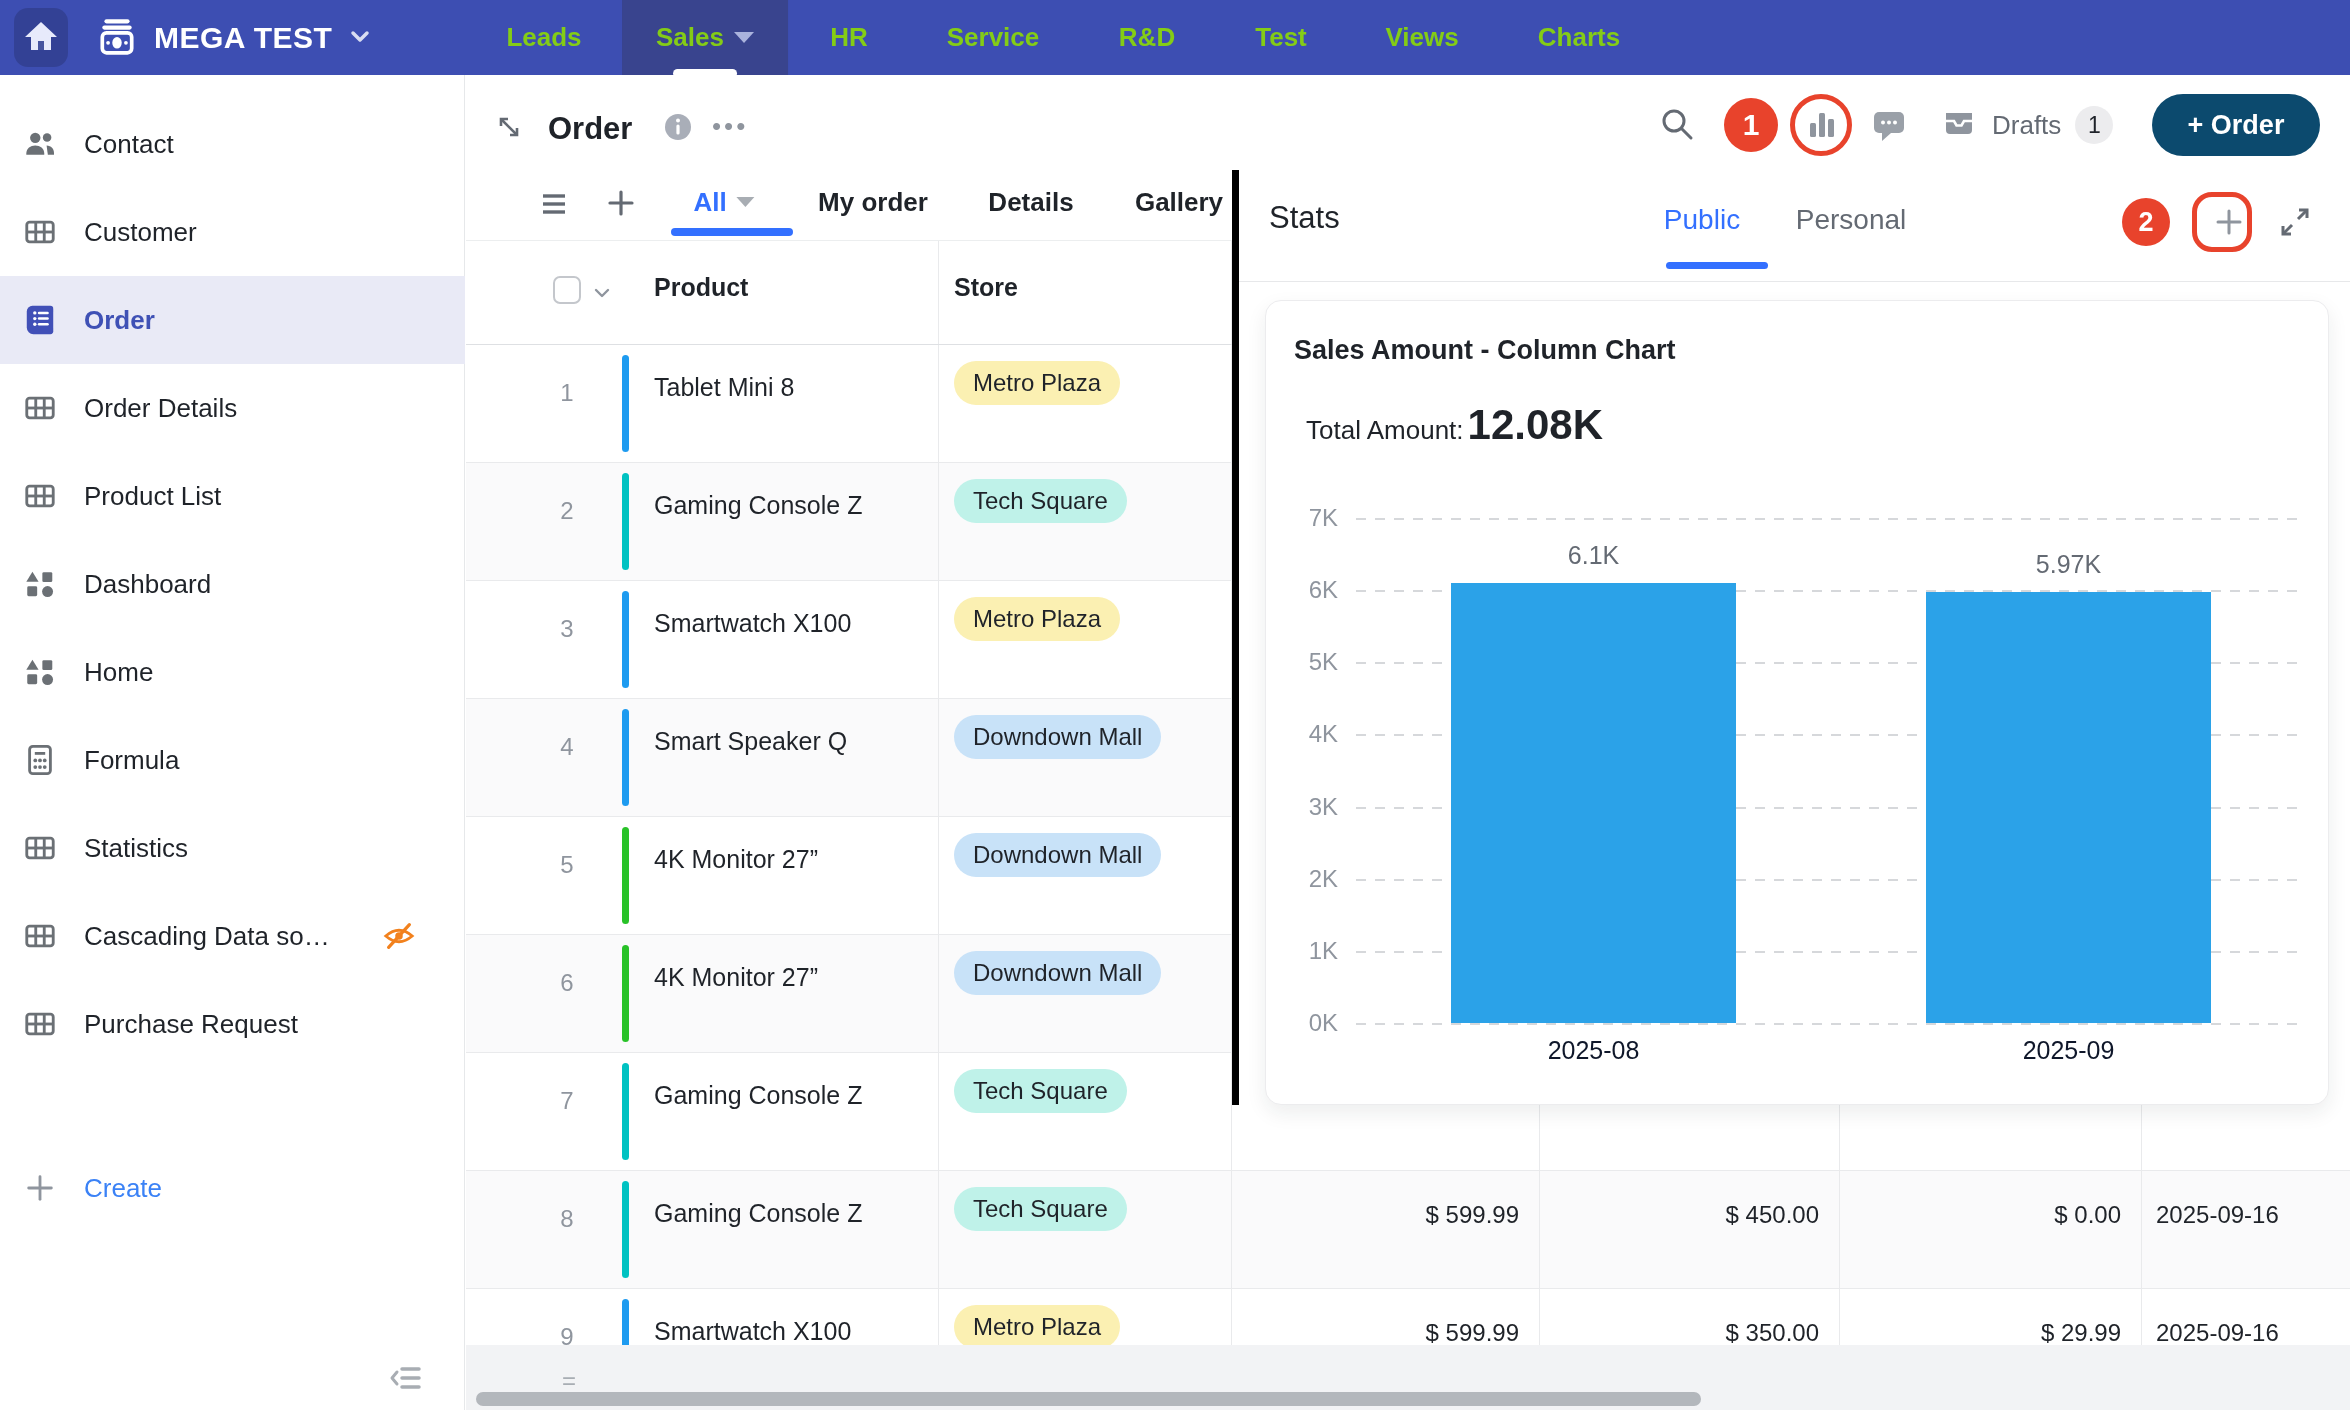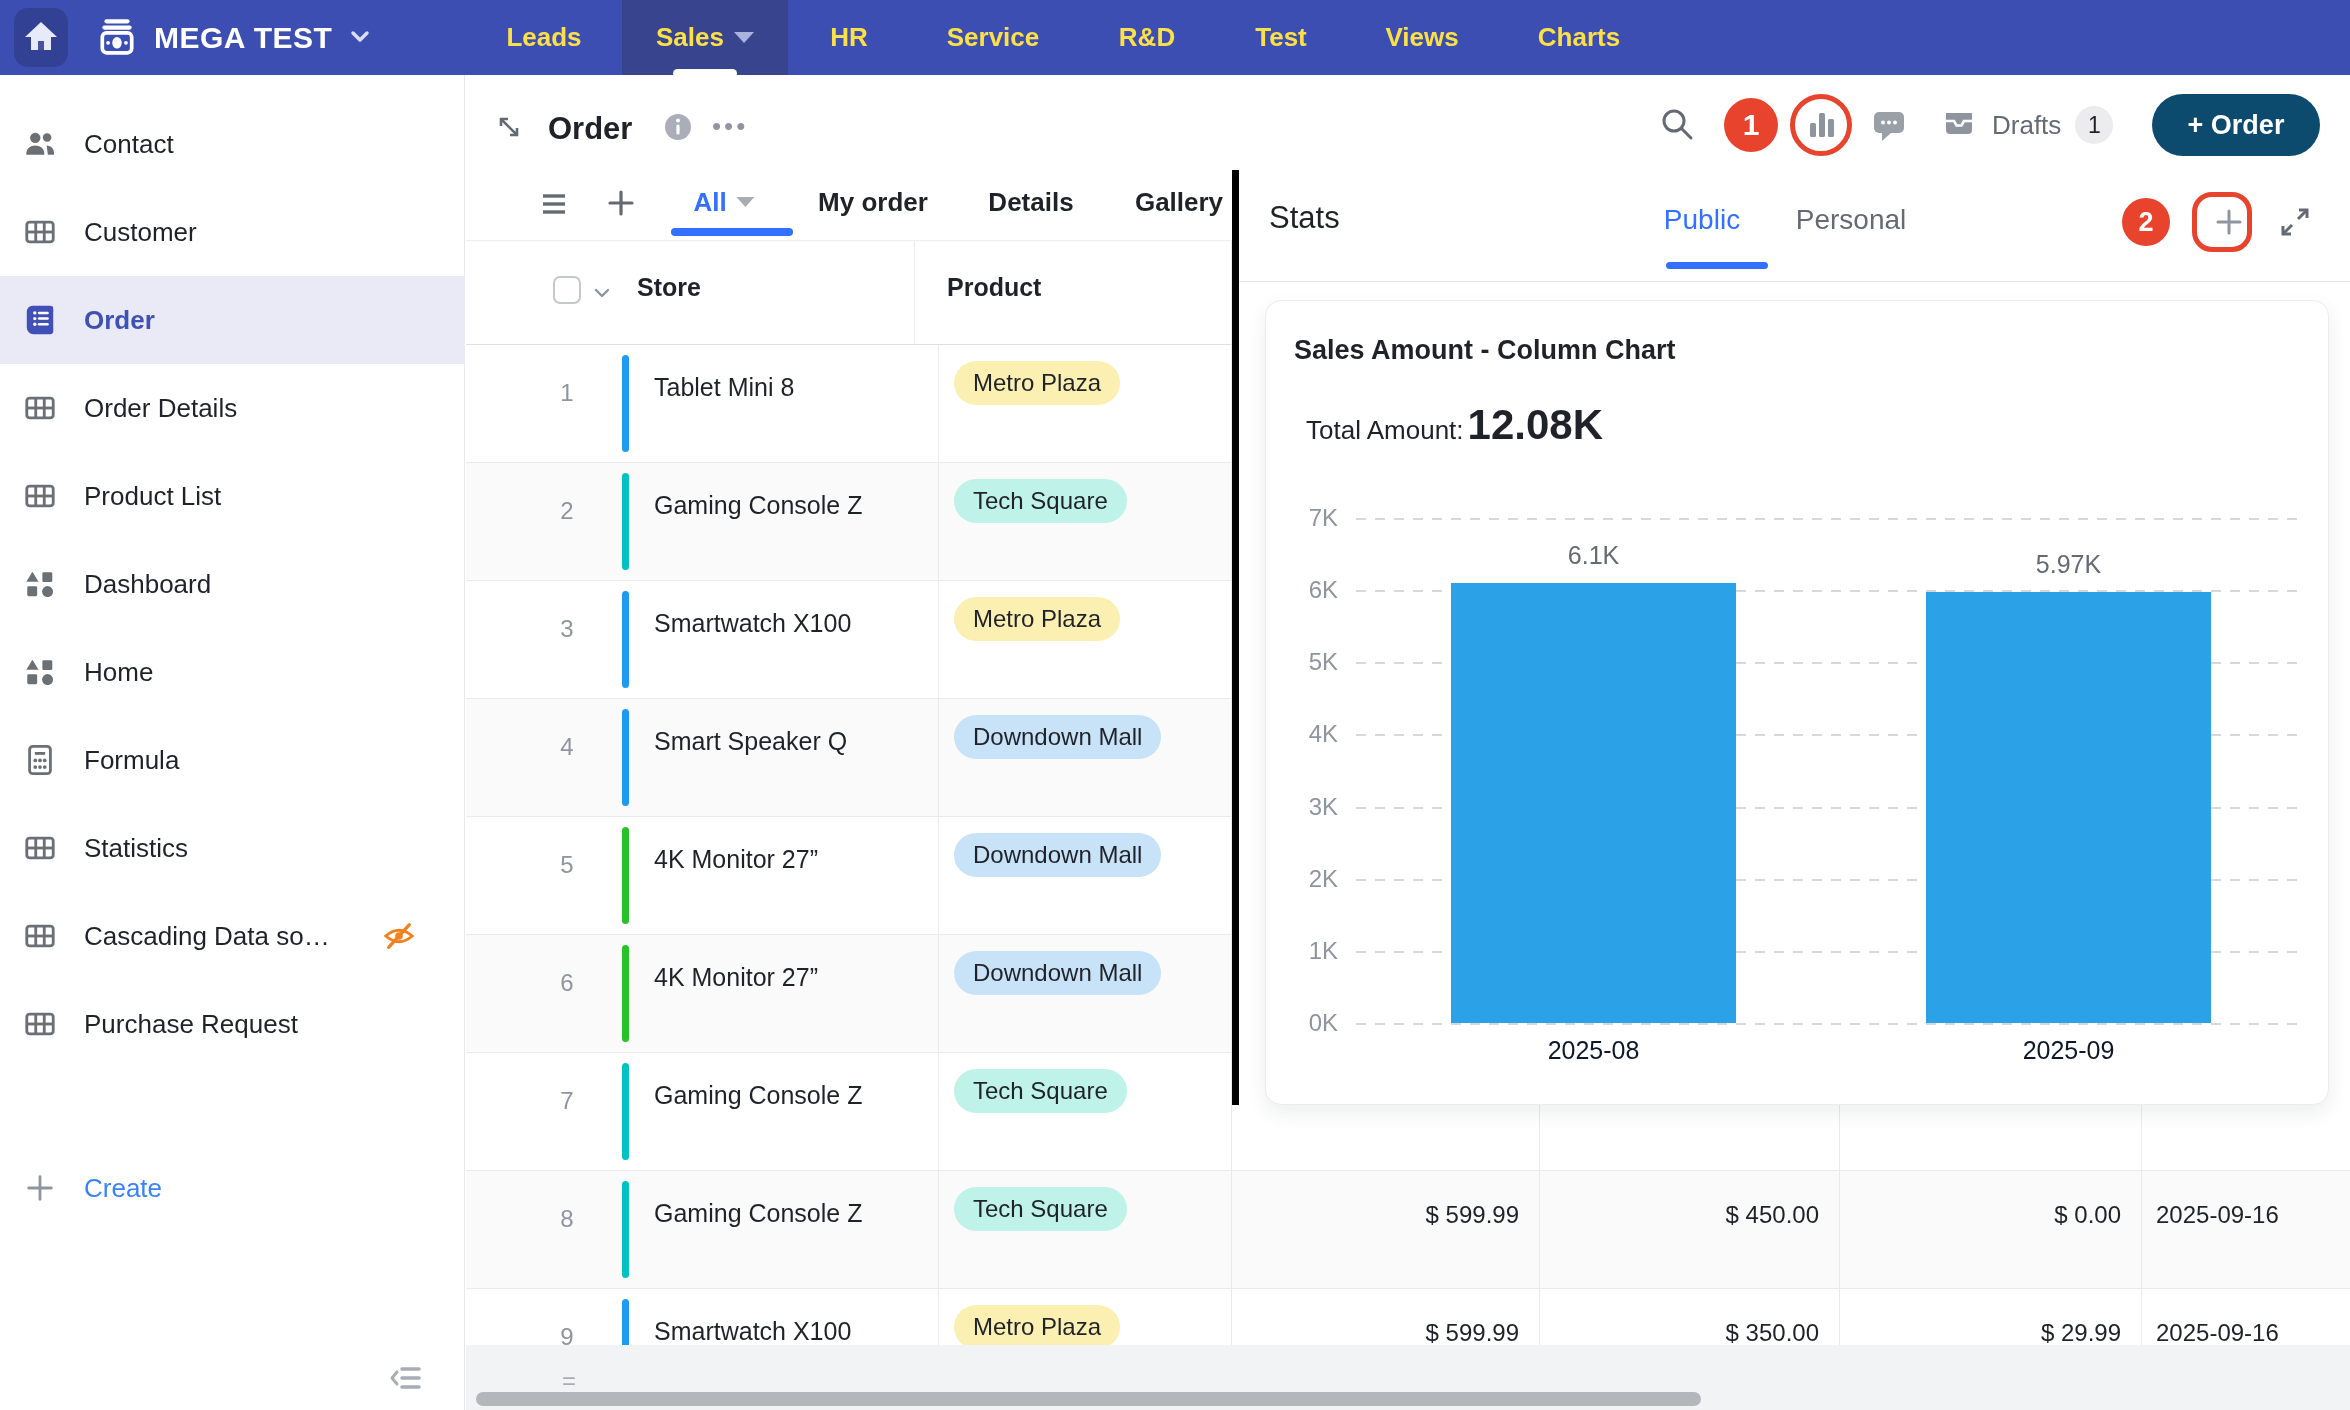--- a/index.html
+++ b/index.html
@@ -6,21 +6,21 @@
   html,body { background:#fff; }
   body { font-family:"Liberation Sans", sans-serif; color:#1f2329; }
   #stage { position:relative; width:2350px; height:1410px; overflow:hidden; background:#fff; }
 
   
   #topbar { position:absolute; left:0; top:0; width:2350px; height:75px; background:#3d4eb2; z-index:40; }
   #home-btn { position:absolute; left:14px; top:8px; width:54px; height:59px; border-radius:14px; background:rgba(0,0,0,.16); display:flex; align-items:center; justify-content:center; cursor:pointer; }
   #ws { position:absolute; left:96px; top:0; height:75px; display:flex; align-items:center; gap:16px; cursor:pointer; }
   #ws-name { color:#fff; font-size:30px; font-weight:800; letter-spacing:.5px; }
   #top-tabs { position:absolute; left:0; top:0; height:75px; width:1750px; }
-  .top-tab { position:absolute; top:0; height:75px; transform:translateX(-50%); display:flex; align-items:center; gap:10px; padding:0 34px; color:#fde047; font-size:26px; font-weight:700; cursor:pointer; }
+  .top-tab { position:absolute; top:0; height:75px; transform:translateX(-50%); display:flex; align-items:center; gap:10px; padding:0 34px; color:#84cc16; font-size:26px; font-weight:700; cursor:pointer; }
   .top-tab.active { background:#39448e; }
   .tab-caret { width:0; height:0; border-left:10px solid transparent; border-right:10px solid transparent; border-top:11px solid #aab3dd; }
   .tab-indicator { position:absolute; left:50%; transform:translateX(-50%); bottom:-3px; width:64px; height:9px; border-radius:5px; background:#fff; }
   #top-actions { position:absolute; right:0; top:0; height:75px; }
 
   
   #sidebar { position:absolute; left:0; top:75px; width:465px; height:1335px; background:#fff; border-right:1px solid #e6e8ea; z-index:30; }
   .side-item { position:absolute; left:0; width:465px; height:88px; display:flex; align-items:center; cursor:pointer; }
   .side-item .s-ico { position:absolute; left:23px; width:34px; height:34px; line-height:0; }
   .side-item .s-label { position:absolute; left:84px; font-size:26px; color:#1f2329; white-space:nowrap; }
@@ -398,25 +398,25 @@
   <div id="table">
     <div id="t-header">
       <div class="t-cell c0 no-r">
         <span id="t-checkbox"></span>
         <span id="t-chevron">
           <svg width="20" height="20" viewBox="0 0 20 20">
               <polyline points="4,7 10,13 16,7" fill="none" stroke="#8f959e" stroke-width="2.4" stroke-linecap="round" stroke-linejoin="round"></polyline>
             </svg>
         </span>
       </div>
+      <div class="t-cell c1">
+          <span class="h-label" id="hdr-product-label">Product</span>
+        </div>
       <div class="t-cell c2">
           <span class="h-label" id="hdr-store-label">Store</span>
-        </div>
-      <div class="t-cell c1">
-          <span class="h-label" id="hdr-product-label">Product</span>
         </div>
       <div class="t-cell c3"></div>
       <div class="t-cell c4"></div>
       <div class="t-cell c5"></div>
       <div class="t-cell c6"></div>
     </div>
     <div id="t-body">
         <div class="t-row" style="top: 105px;">
           <div class="t-cell c0 no-r">
             <div class="row-num">1</div>

